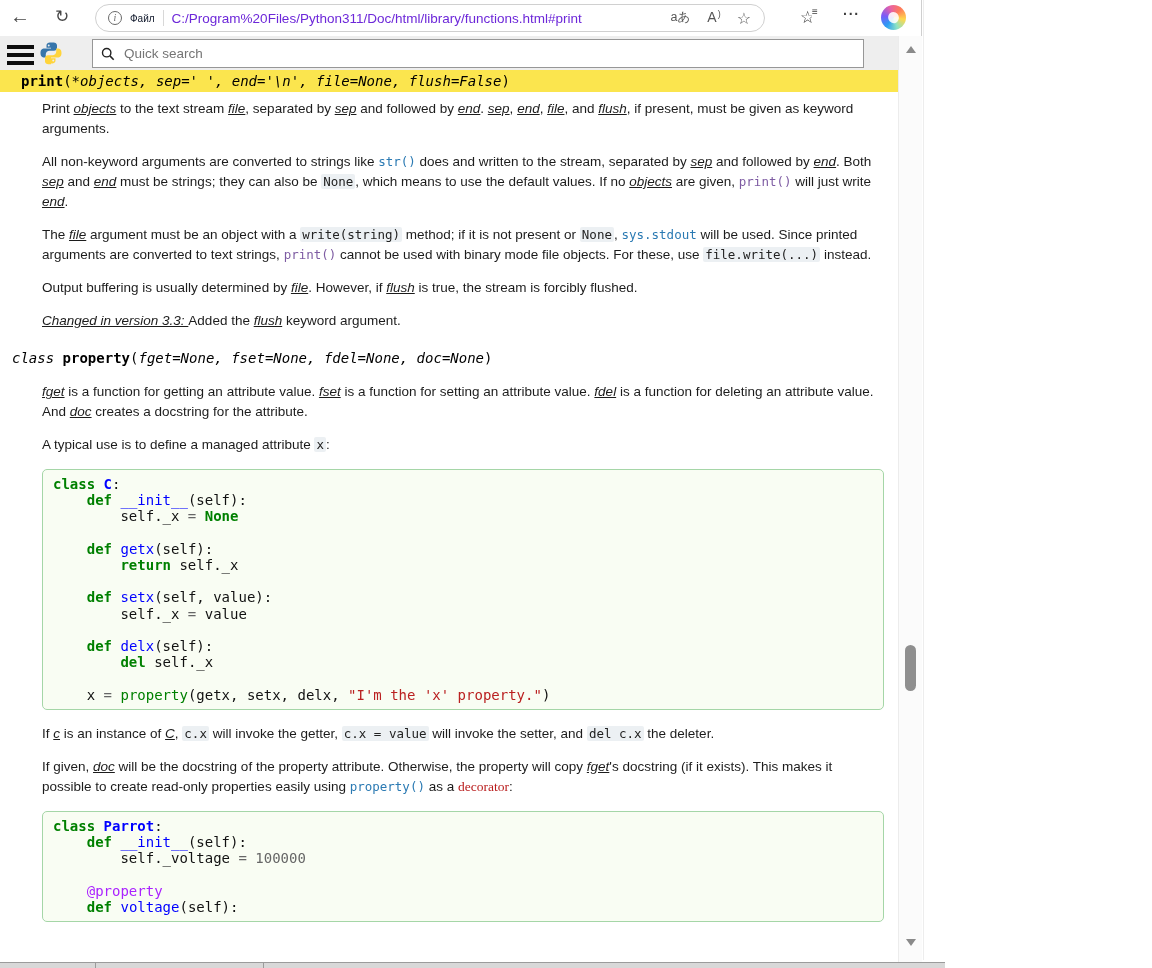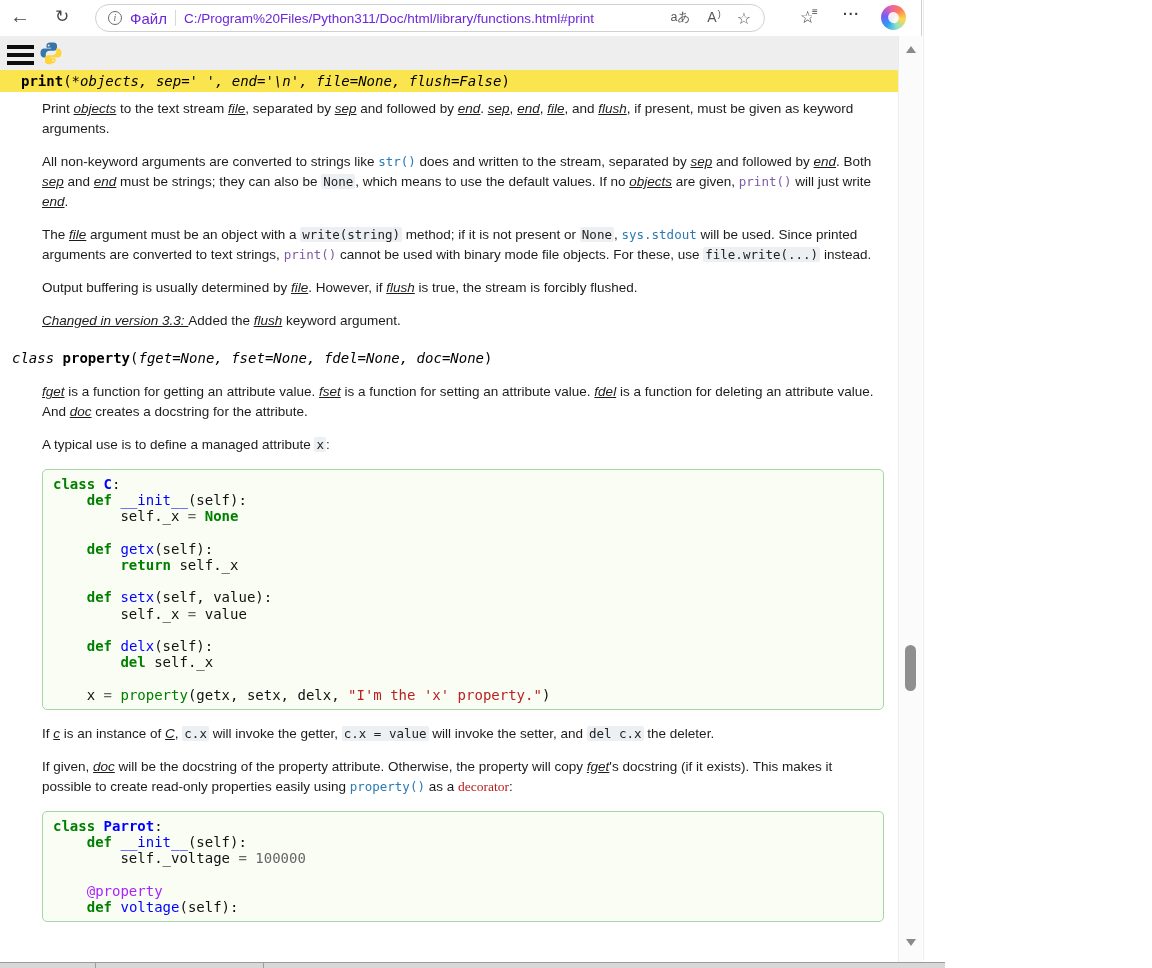--- a/index.html
+++ b/index.html
@@ -25,21 +25,21 @@
   .addressbar {
     position:absolute; left:95px; top:4px; width:670px; height:28px;
     border:1px solid #d0d0d0; border-radius:15px; background:#fff;
     display:flex; align-items:center; padding:0 13px 0 12px; gap:8px;
   }
   .info-circle {
     width:14px; height:14px; border:1px solid #6a6a6a; border-radius:50%;
     color:#6a6a6a; font-size:10px; font-style:italic; line-height:12px;
     text-align:center; flex:0 0 auto; font-family:"Liberation Serif", serif;
   }
-  .scheme { color:#6d28d9; font-size:15px; flex:0 0 auto; }
+  .scheme { color:#0f172a; font-size:10px; flex:0 0 auto; }
   .pill-divider { width:1px; height:16px; background:#d8d8d8; flex:0 0 auto; }
   .url { color:#6d28d9; font-size:13.5px; white-space:nowrap; overflow:hidden; flex:0 1 auto; }
   .pill-right { margin-left:auto; display:flex; align-items:flex-start; gap:17px; }
   .translate-ic { font-size:12.5px; color:#565656; }
   .readaloud-ic { font-size:14px; color:#565656; position:relative; }
   .readaloud-ic .wave { font-size:9px; position:relative; top:-5px; left:1px; }
   .star-ic { font-size:16px; color:#565656; }
   .hub-ic { position:absolute; left:800px; top:7px; font-size:17px; color:#3c3c3c; }
   .hub-ic .hub-lines { font-size:10px; position:absolute; left:12px; top:-1px; background:#fff; }
   .dots-ic { position:absolute; left:843px; top:6px; font-size:14px; letter-spacing:1px; color:#3c3c3c; font-weight:bold; }
@@ -152,20 +152,27 @@
         <span></span>
         <span></span>
         <span></span>
       </div>
     <div class="go-btn">Go</div>
   </div>
   <svg class="pylogo" viewBox="0 0 32 32">
     <path fill="#3776ab" d="M16 2c-5 0-6 2.2-6 4v3h6v1H7c-2.5 0-5 1.5-5 6 0 4.6 2.5 6 5 6h2v-4c0-2.7 2.3-5 5-5h6c2 0 4-1.6 4-4V6c0-1.8-1-4-6-4h-2zm-3 2.6a1.3 1.3 0 1 1 0 2.6 1.3 1.3 0 0 1 0-2.6z"></path>
     <path fill="#ffd43b" d="M16 30c5 0 6-2.2 6-4v-3h-6v-1h9c2.5 0 5-1.5 5-6 0-4.6-2.5-6-5-6h-2v4c0 2.7-2.3 5-5 5h-6c-2 0-4 1.6-4 4v4c0 1.8 1 4 6 4h2zm3-2.6a1.3 1.3 0 1 1 0-2.6 1.3 1.3 0 0 1 0 2.6z"></path>
   </svg>
+  <div class="searchbox" style="position: absolute; left: 92px; top: 39px; width: 772px;">
+    <svg width="14" height="14" viewBox="0 0 16 16">
+      <circle cx="6.5" cy="6.5" r="4.8" fill="none" stroke="#222" stroke-width="1.6"></circle>
+      <line x1="10.2" y1="10.2" x2="14.5" y2="14.5" stroke="#222" stroke-width="1.8"></line>
+    </svg>
+    <input type="text" placeholder="Quick search" style="">
+  </div>
 
   <div class="content">
     <dl>
       <dt class="sig highlighted"><span class="sig-name">print</span><span class="sig-p">(</span><span class="sig-param">*objects, sep=' ', end='\n', file=None, flush=False</span><span class="sig-p">)</span></dt>
       <dd>
         <p class="first"><span>Print </span><span class="em">objects</span><span> to the text stream </span><span class="em">file</span><span>, separated by </span><span class="em">sep</span><span> and followed by </span><span class="em">end</span><span>. </span><span class="em">sep</span><span>, </span><span class="em">end</span><span>, </span><span class="em">file</span><span>, and </span><span class="em">flush</span><span>, if present, must be given as keyword arguments.</span></p>
         <p><span>All non-keyword arguments are converted to strings like </span><span class="clink">str()</span><span> does and written to the stream, separated by </span><span class="em">sep</span><span> and followed by </span><span class="em">end</span><span>. Both </span><span class="em">sep</span><span> and </span><span class="em">end</span><span> must be strings; they can also be </span><span class="code">None</span><span>, which means to use the default values. If no </span><span class="em">objects</span><span> are given, </span><span class="cvlink">print()</span><span> will just write </span><span class="em">end</span><span>.</span></p>
         <p><span>The </span><span class="em">file</span><span> argument must be an object with a </span><span class="code">write(string)</span><span> method; if it is not present or </span><span class="code">None</span><span>, </span><span class="clink">sys.stdout</span><span> will be used. Since printed arguments are converted to text strings, </span><span class="cvlink">print()</span><span> cannot be used with binary mode file objects. For these, use </span><span class="code">file.write(...)</span><span> instead.</span></p>
         <p><span>Output buffering is usually determined by </span><span class="em">file</span><span>. However, if </span><span class="em">flush</span><span> is true, the stream is forcibly flushed.</span></p>
         <p><span class="em">Changed in version 3.3: </span><span>Added the </span><span class="em">flush</span><span> keyword argument.</span></p>

